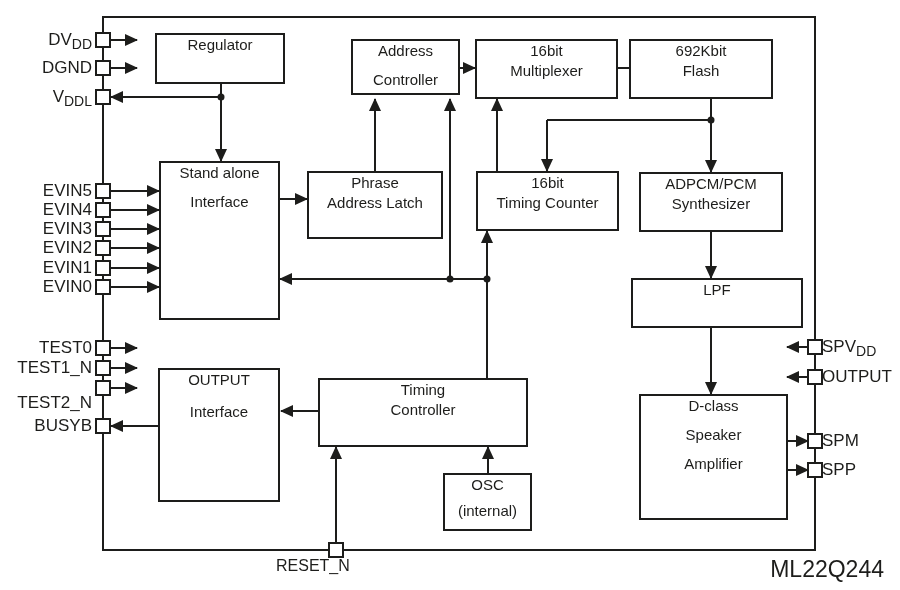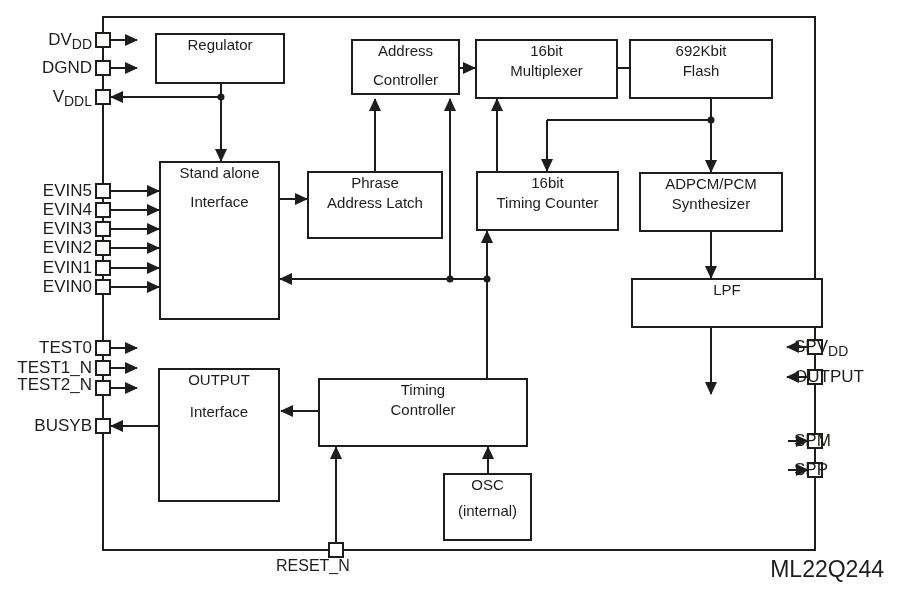--- a/index.html
+++ b/index.html
@@ -5,21 +5,21 @@
   html,body{margin:0;padding:0;background:#ffffff;}
   .stage{position:relative;width:900px;height:590px;background:#fff;overflow:hidden;
          font-family:"Liberation Sans",sans-serif;color:#1d1d1b;}
   .stage svg{position:absolute;left:0;top:0;}
   .block{position:absolute;box-sizing:border-box;border:2px solid #1d1d1b;background:#fff;
          display:flex;flex-direction:column;justify-content:flex-start;align-items:center;
          font-size:15px;line-height:20px;text-align:center;}
   .bl{white-space:nowrap;}
   .pin-label{position:absolute;font-size:17px;line-height:18px;white-space:nowrap;}
   .pl-left{right:808px;text-align:right;}
-  .pl-right{left:794px;text-align:center;}
+  .pl-right{left:822px;text-align:center;}
   .pin-label sub{font-size:14px;line-height:1;vertical-align:-4px;letter-spacing:0;}
   .part-number{position:absolute;font-size:23px;font-weight:normal;letter-spacing:0;}
   .reset-label{position:absolute;left:276px;top:557px;width:120px;text-align:left;
                font-size:16px;line-height:18px;}
 </style>
 </head>
 <body>
 
 <div class="stage">
 
@@ -120,39 +120,44 @@
   <div class="block" style="left:476px;top:171px;width:143px;height:60px">
     <div class="bl">16bit</div>
     <div class="bl">Timing Counter</div>
   </div>
 
   <div class="block" style="left:639px;top:172px;width:144px;height:60px">
     <div class="bl">ADPCM/PCM</div>
     <div class="bl">Synthesizer</div>
   </div>
 
-  <div class="block" style="left:631px;top:278px;width:192px;height:50px">
+  <div class="block" style="left:631px;top:278px;width:172px;height:50px">
     <div class="bl">LPF</div>
   </div>
 
   <div class="block" style="left:318px;top:378px;width:210px;height:69px">
     <div class="bl">Timing</div>
     <div class="bl">Controller</div>
   </div>
 
   <div class="block" style="left:158px;top:368px;width:122px;height:134px;gap:12px">
     <div class="bl">OUTPUT</div>
     <div class="bl">Interface</div>
   </div>
 
-  <div class="block" style="left:443px;top:473px;width:89px;height:68px;gap:6px">
+  <div class="block" style="left:443px;top:473px;width:89px;height:58px;gap:6px">
     <div class="bl">OSC</div>
     <div class="bl">(internal)</div>
   </div>
 
+  <div class="block" style="left:639px;top:394px;width:149px;height:126px;gap:9px;padding-bottom:36px">
+    <div class="bl">D-class</div>
+    <div class="bl">Speaker</div>
+    <div class="bl">Amplifier</div>
+  </div>
 
   <div class="pin-label pl-left" style="top:31px">
     <span>DV</span><sub>DD</sub></div>
   <div class="pin-label pl-left" style="top:59px">
     <span>DGND</span><sub></sub></div>
   <div class="pin-label pl-left" style="top:88px">
     <span>V</span><sub>DDL</sub></div>
   <div class="pin-label pl-left" style="top:182px">
     <span>EVIN5</span></div>
   <div class="pin-label pl-left" style="top:201px">
@@ -162,21 +167,21 @@
   <div class="pin-label pl-left" style="top:239px">
     <span>EVIN2</span></div>
   <div class="pin-label pl-left" style="top:259px">
     <span>EVIN1</span></div>
   <div class="pin-label pl-left" style="top:278px">
     <span>EVIN0</span></div>
   <div class="pin-label pl-left" style="top:339px">
     <span>TEST0</span></div>
   <div class="pin-label pl-left" style="top:359px">
     <span>TEST1_N</span></div>
-  <div class="pin-label pl-left" style="top:376px">
+  <div class="pin-label pl-left" style="top:394px">
     <span>TEST2_N</span></div>
   <div class="pin-label pl-left" style="top:417px">
     <span>BUSYB</span></div>
 
   <div class="pin-label pl-right" style="top:338px">
     <span>SPV</span><sub>DD</sub></div>
   <div class="pin-label pl-right" style="top:368px">
     <span>OUTPUT</span></div>
   <div class="pin-label pl-right" style="top:432px">
     <span>SPM</span></div>

